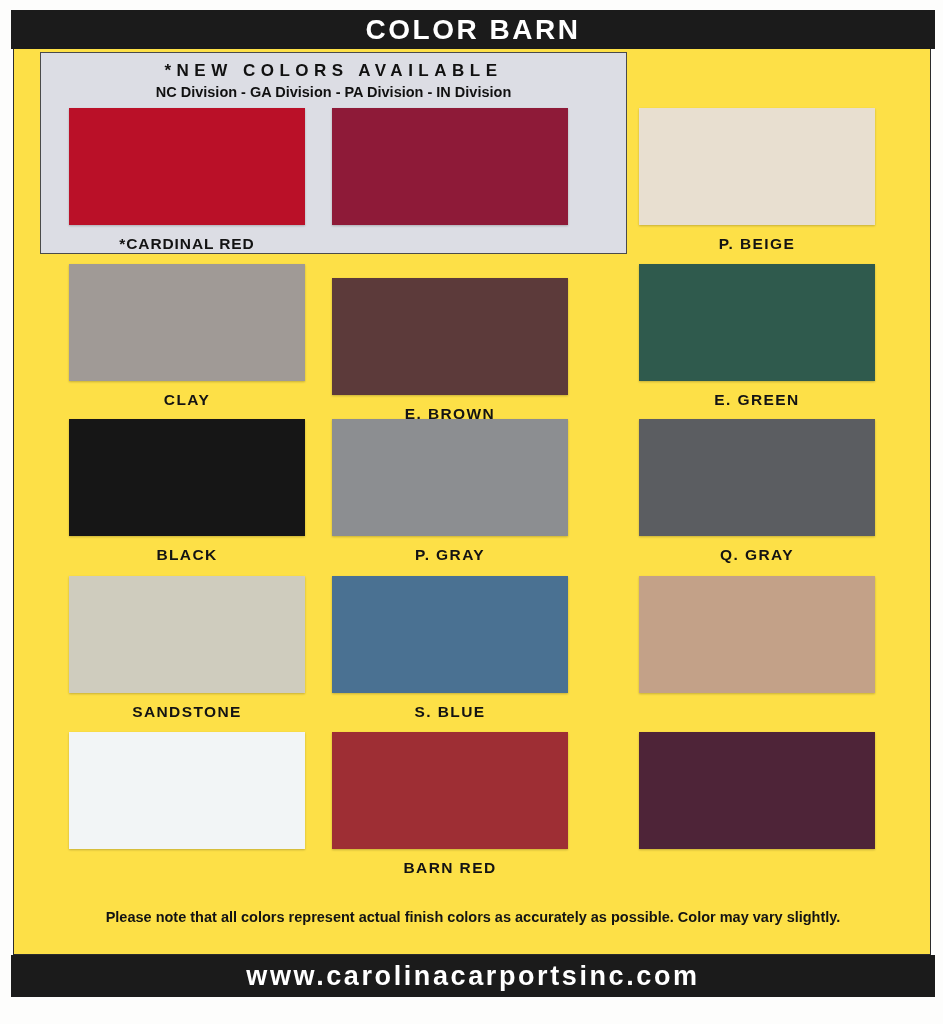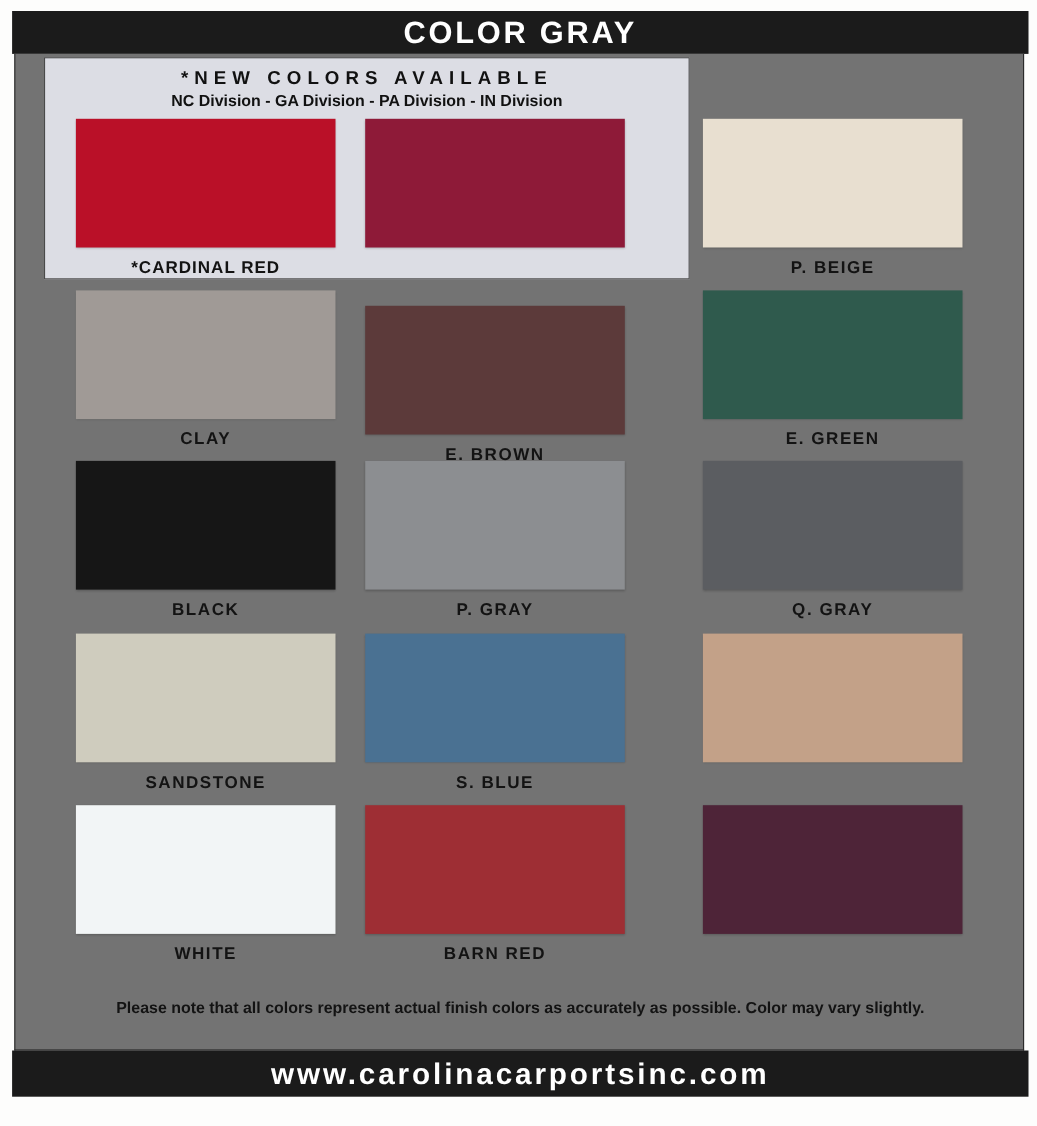--- a/index.html
+++ b/index.html
@@ -45,21 +45,21 @@
     line-height: 1;
   }
 
   
   #card {
     position: absolute;
     left: 13px;
     top: 49px;
     width: 918px;
     height: 906px;
-    background: #737373;
+    background: #fde047;
     border: 1px solid #2b2b2b;
     border-top: none;
     box-sizing: border-box;
   }
 
   
   #new-panel {
     position: absolute;
     left: 26px;
     top: 3px;
@@ -145,21 +145,21 @@
     font-family: "Liberation Sans", sans-serif;
     line-height: 1;
   }
 </style>
 </head>
 <body>
 
 <div id="page">
 
   <div id="title-bar">
-    <div id="title-text">COLOR GRAY</div>
+    <div id="title-text">COLOR BARN</div>
   </div>
 
   <div id="card">
 
     <div id="new-panel">
       <div id="new-panel-heading">*NEW COLORS AVAILABLE</div>
       <div id="new-panel-sub">NC Division - GA Division - PA Division - IN Division</div>
     </div>
 
     <div id="swatch-grid">
@@ -204,21 +204,20 @@
         </div>
         <div class="swatch-cell" style="left: 318px; top: 527px;">
           <div class="swatch" title="S. BLUE" style="background: rgb(74, 113, 146);"></div>
           <div class="swatch-label">S. BLUE</div>
         </div>
         <div class="swatch-cell" style="left: 625px; top: 527px;">
           <div class="swatch" title="TAN" style="background: rgb(195, 161, 136);"></div>
         </div>
         <div class="swatch-cell" style="left: 55px; top: 683px;">
           <div class="swatch" title="WHITE" style="background: rgb(242, 245, 246);"></div>
-          <div class="swatch-label">WHITE</div>
         </div>
         <div class="swatch-cell" style="left: 318px; top: 683px;">
           <div class="swatch" title="BARN RED" style="background: rgb(158, 46, 52);"></div>
           <div class="swatch-label">BARN RED</div>
         </div>
         <div class="swatch-cell" style="left: 625px; top: 683px;">
           <div class="swatch" title="VINTAGE BURGUNDY" style="background: rgb(78, 36, 56);"></div>
         </div>
       </div>
 

